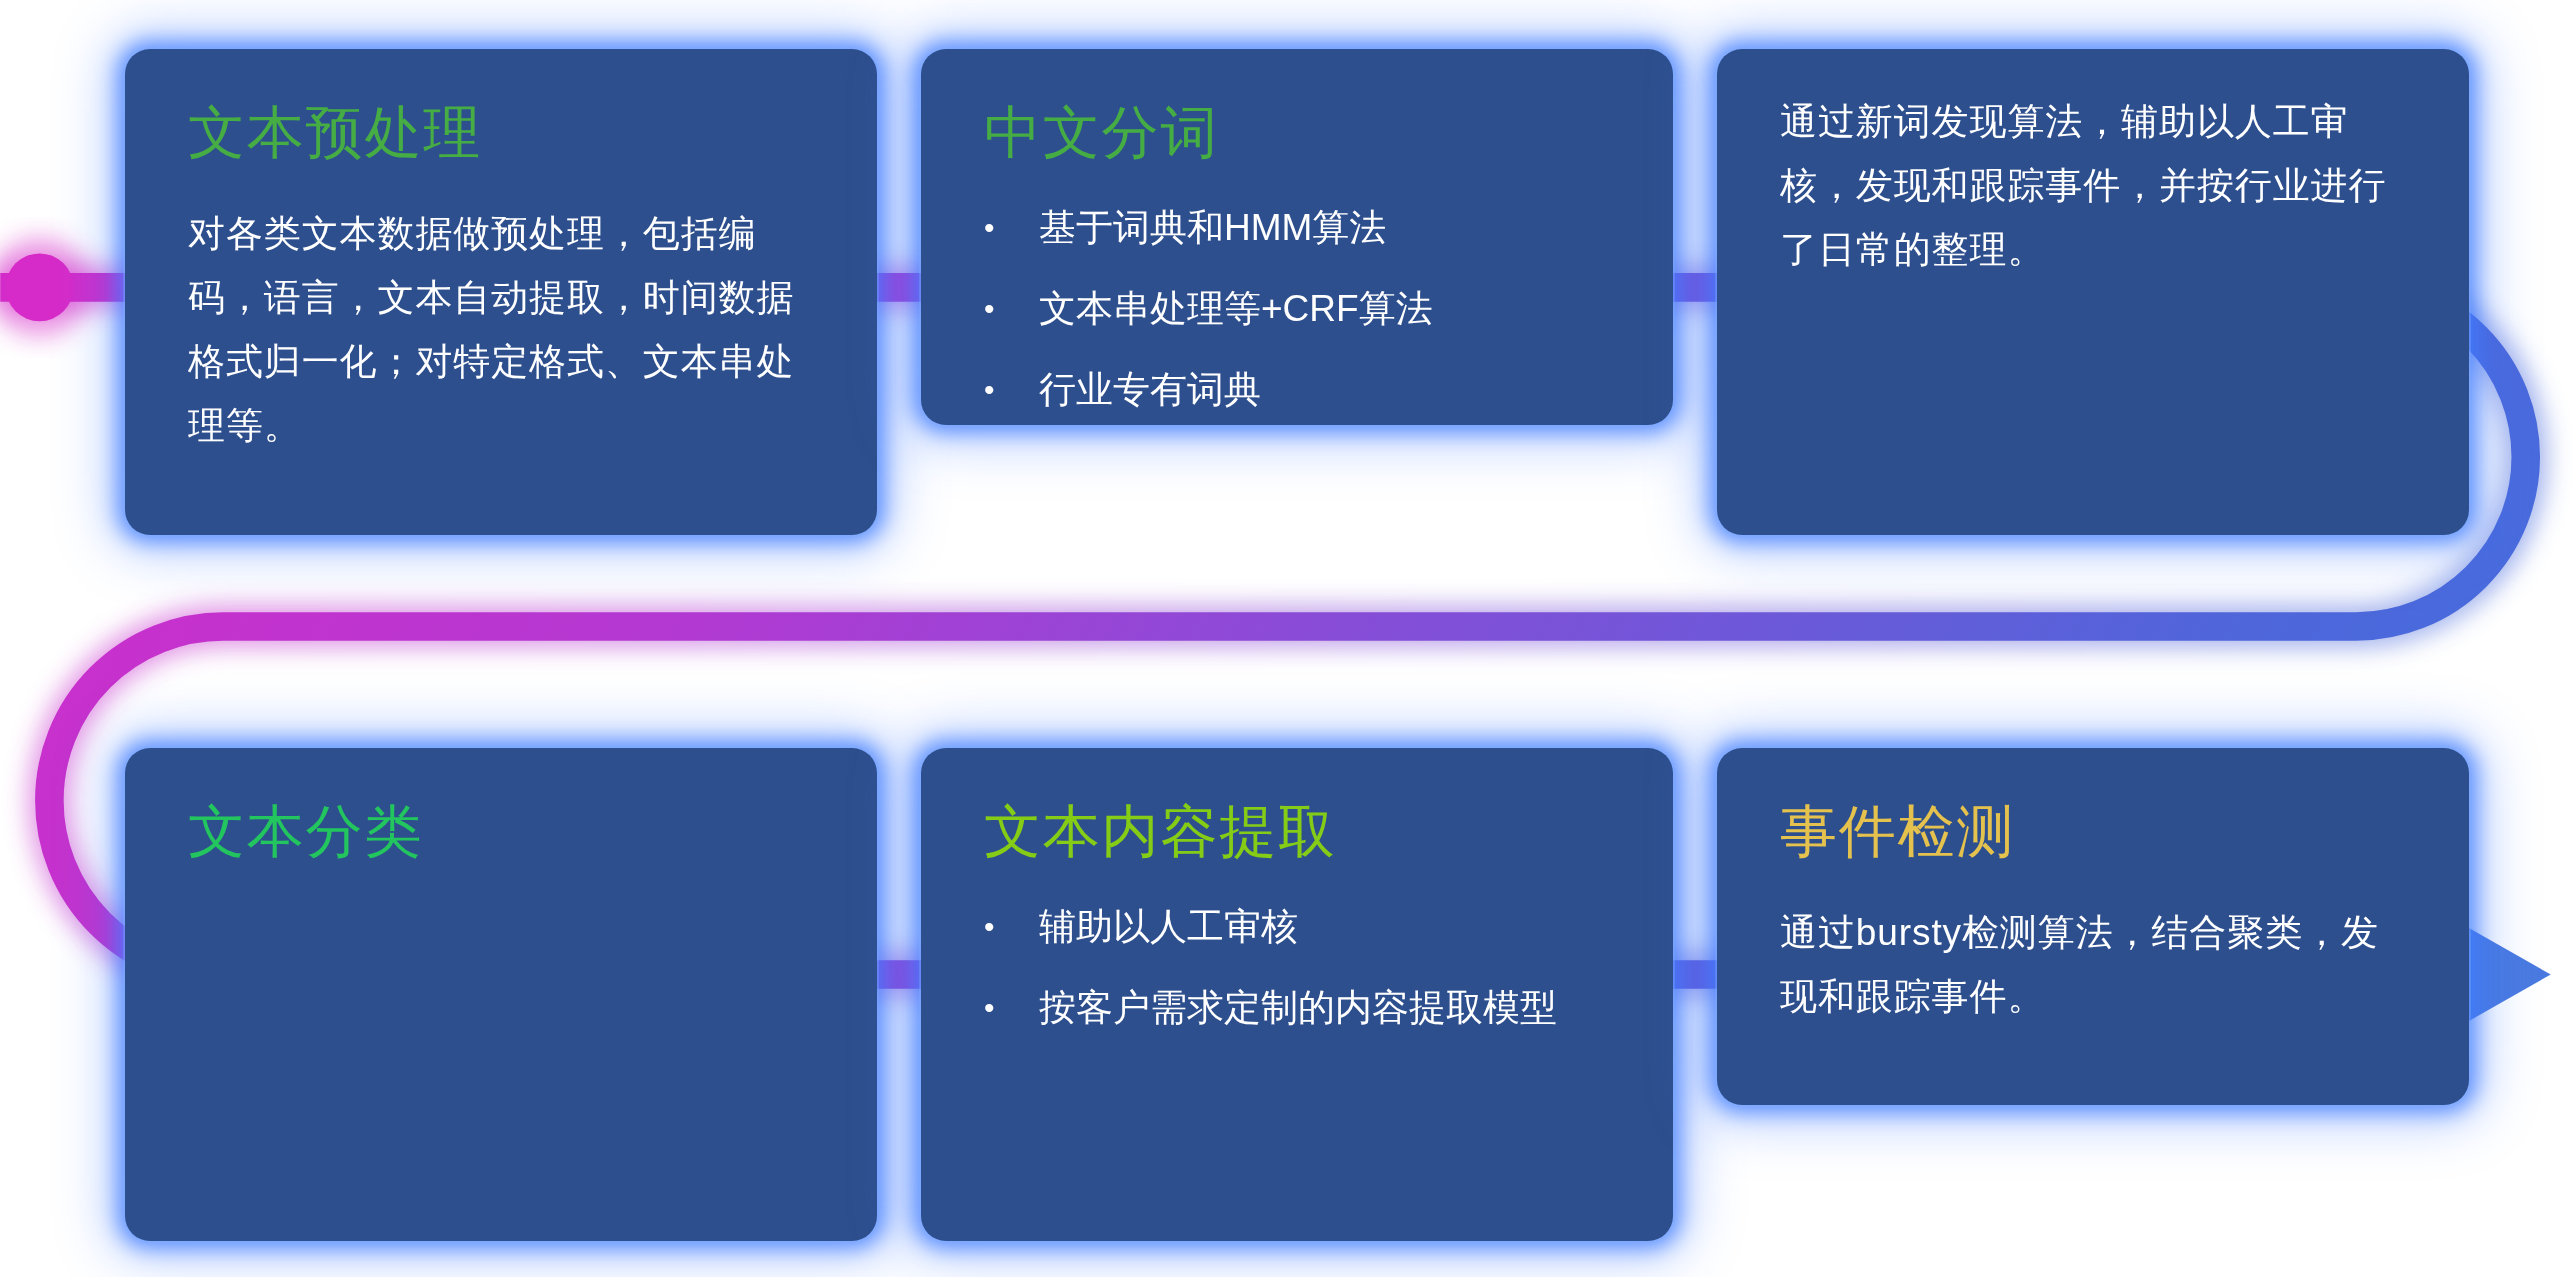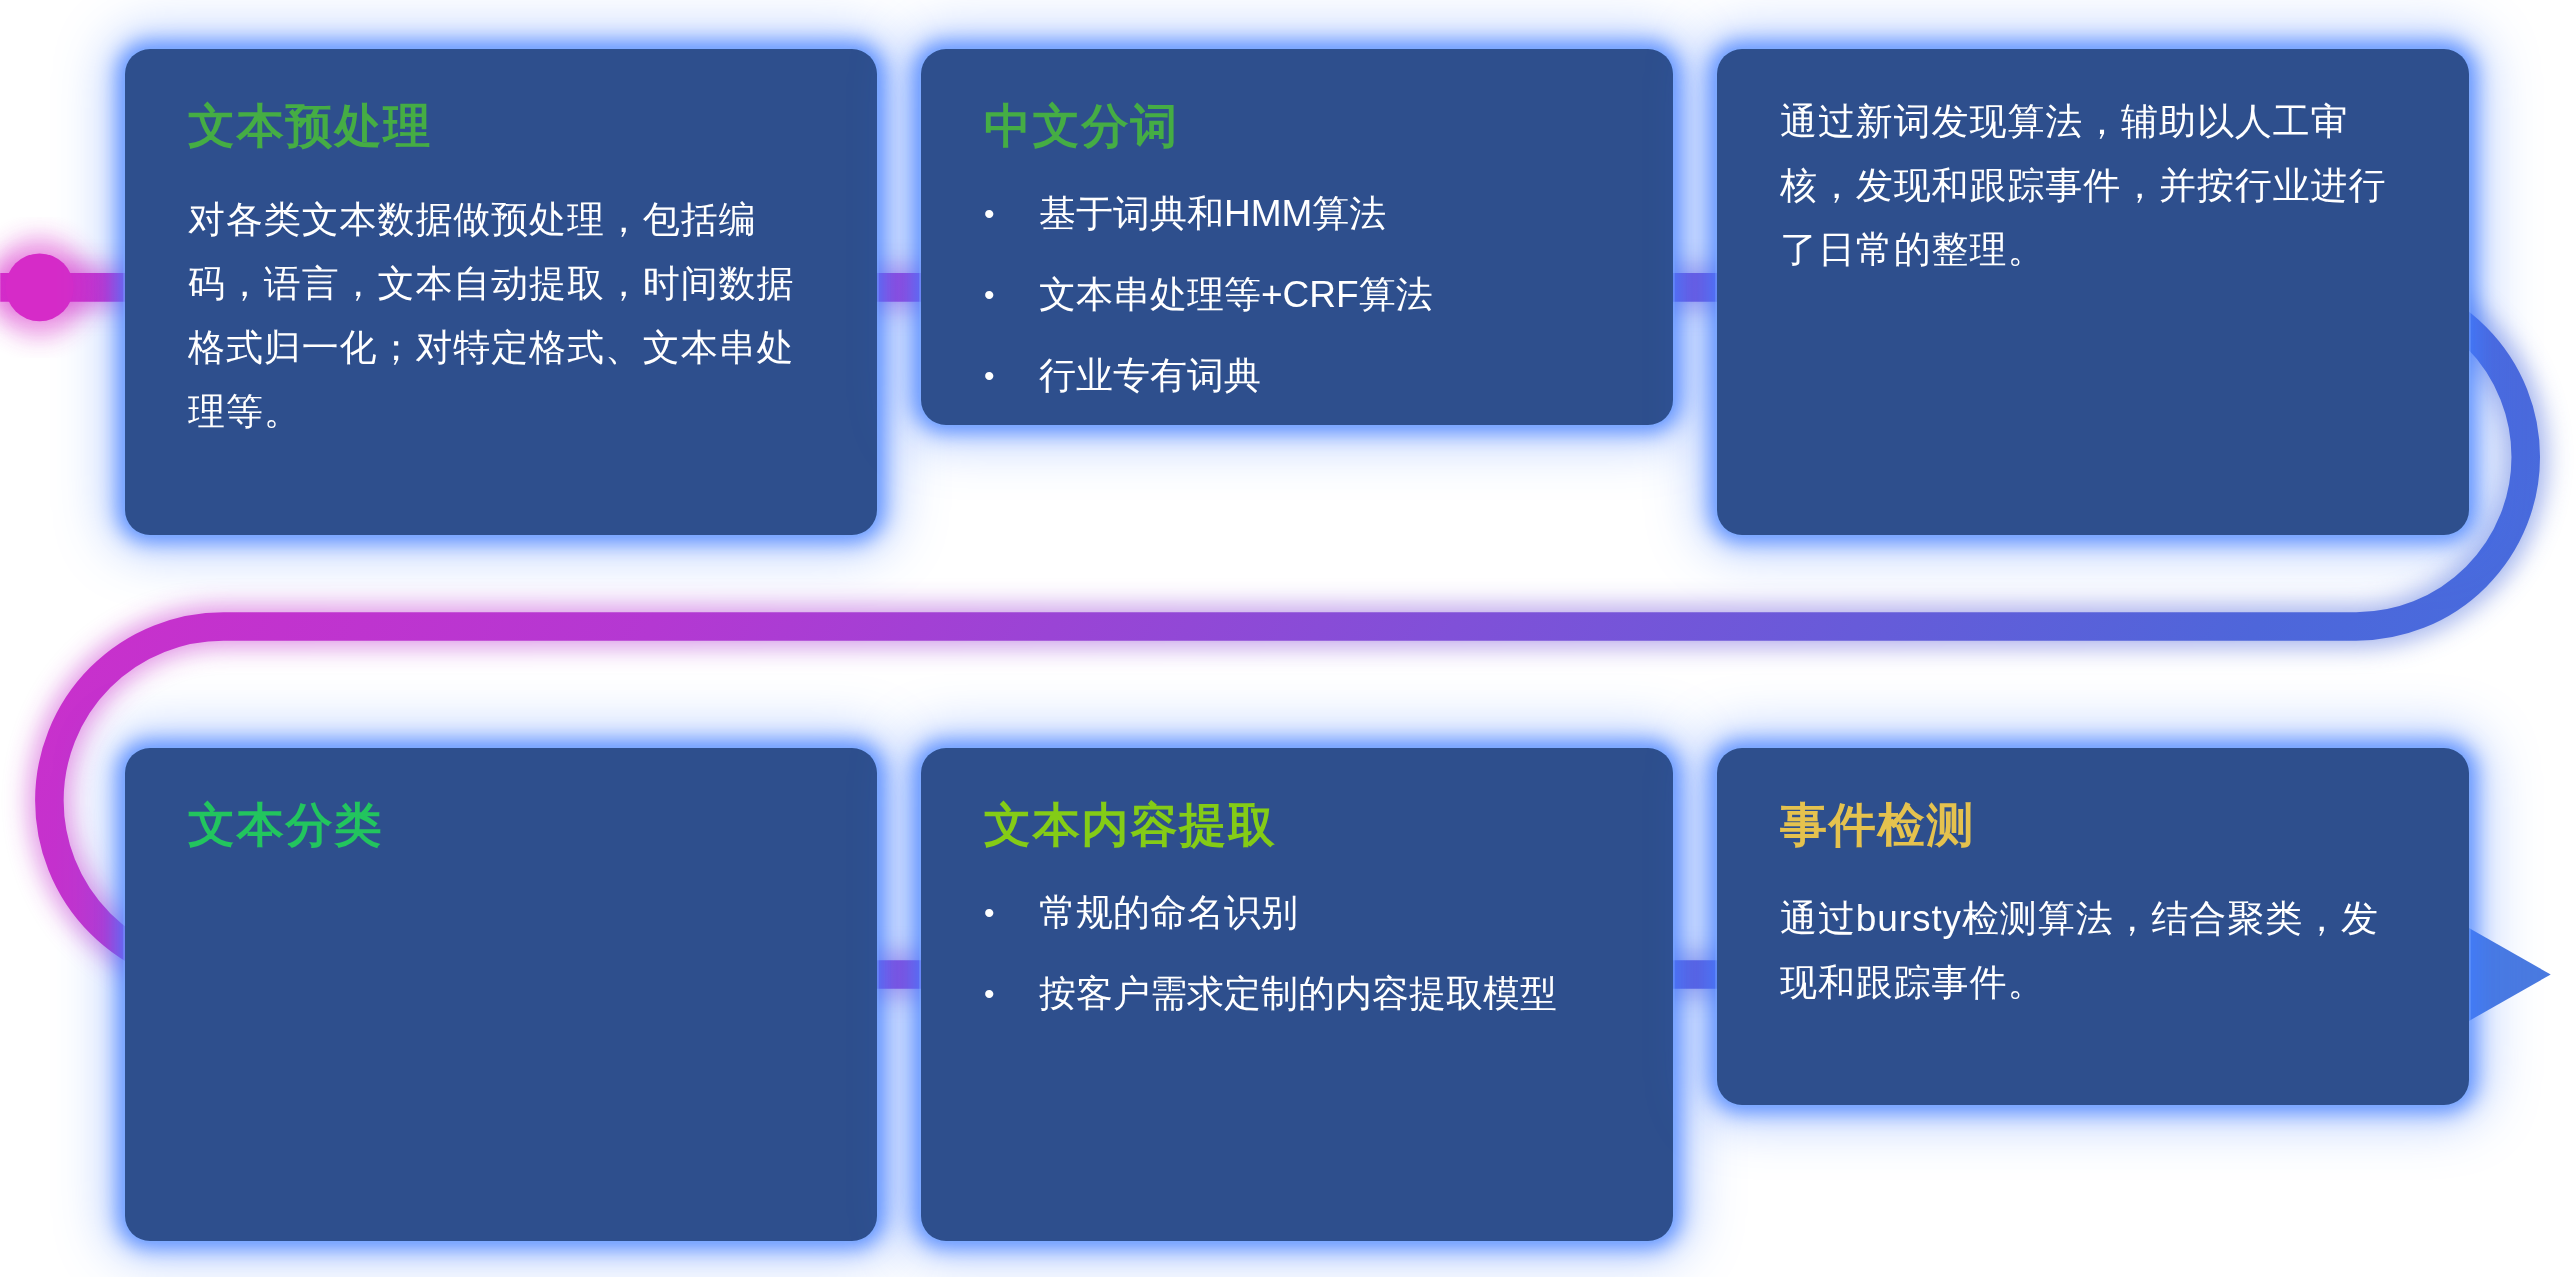--- a/index.html
+++ b/index.html
@@ -16,21 +16,21 @@
       0 0 19.6px 7.1px rgba(64,124,255,0.75),
       0 0 52px 18px rgba(64,124,255,0.35);
   }
   #card0{left:125px;top:49px;height:486px;}
   #card1{left:921px;top:49px;height:376px;}
   #card2{left:1717px;top:49px;height:486px;}
   #card3{left:125px;top:748px;height:493px;}
   #card4{left:921px;top:748px;height:493px;}
   #card5{left:1717px;top:748px;height:357px;}
   .card-title{
-    margin:5.4px 0 30px 9px;font-size:47px;font-weight:700;letter-spacing:1.8px;
+    margin:5.4px 0 30px 9px;font-size:57px;font-weight:400;letter-spacing:1.8px;
   }
   .card-body{
     margin:0 0 0 9px;color:#ffffff;font-size:37px;line-height:64px;letter-spacing:0.9px;
   }
   .bullet-list{
     list-style:none;margin:9px 0 0 9px;padding:0;color:#ffffff;font-size:37px;
   }
   .bullet-item{display:flex;align-items:flex-start;margin-bottom:28.6px;line-height:52px;}
   .bullet{flex:0 0 55px;width:55px;font-size:30px;line-height:52px;color:#ffffff;}
   .bullet-text{flex:1;}
@@ -92,21 +92,21 @@
 
   <div class="card" id="card3">
     <h2 class="card-title" style="color: #22c55e;">文本分类</h2>
   </div>
 
   <div class="card" id="card4">
     <h2 class="card-title" style="color: #84cc16;">文本内容提取</h2>
     <ul class="bullet-list">
       <li class="bullet-item">
         <span class="bullet">•</span>
-        <span class="bullet-text">常规的命名识别</span>
+        <span class="bullet-text">辅助以人工审核</span>
       </li>
       <li class="bullet-item">
         <span class="bullet">•</span>
         <span class="bullet-text">按客户需求定制的内容提取模型</span>
       </li>
     </ul>
   </div>
 
   <div class="card" id="card5">
     <h2 class="card-title" style="color: rgb(229, 194, 78);">事件检测</h2>

